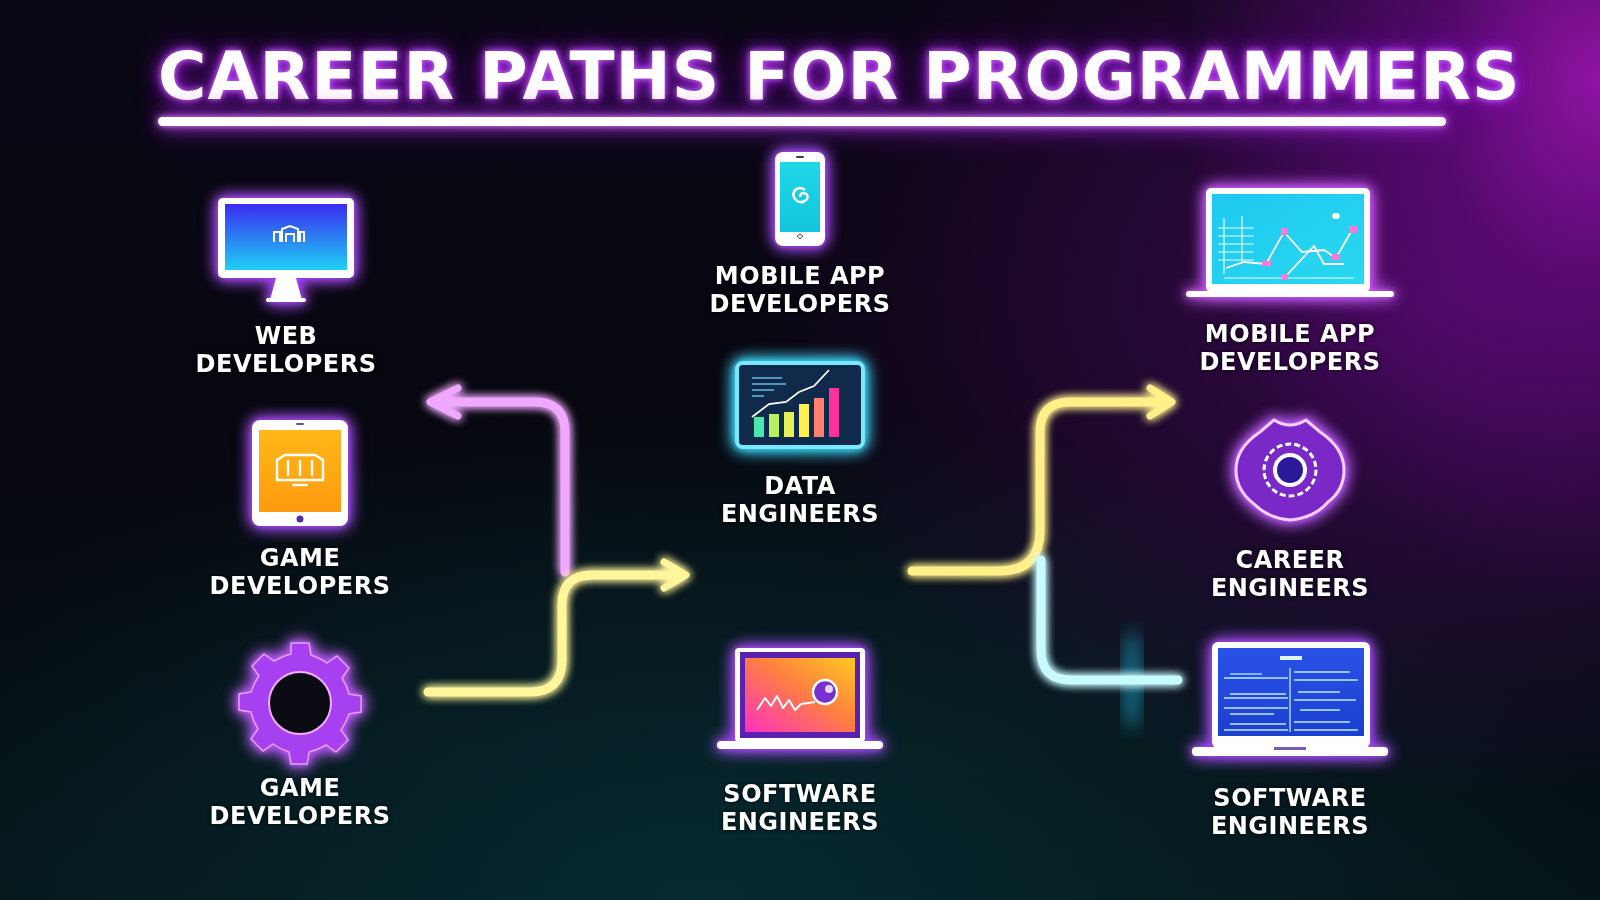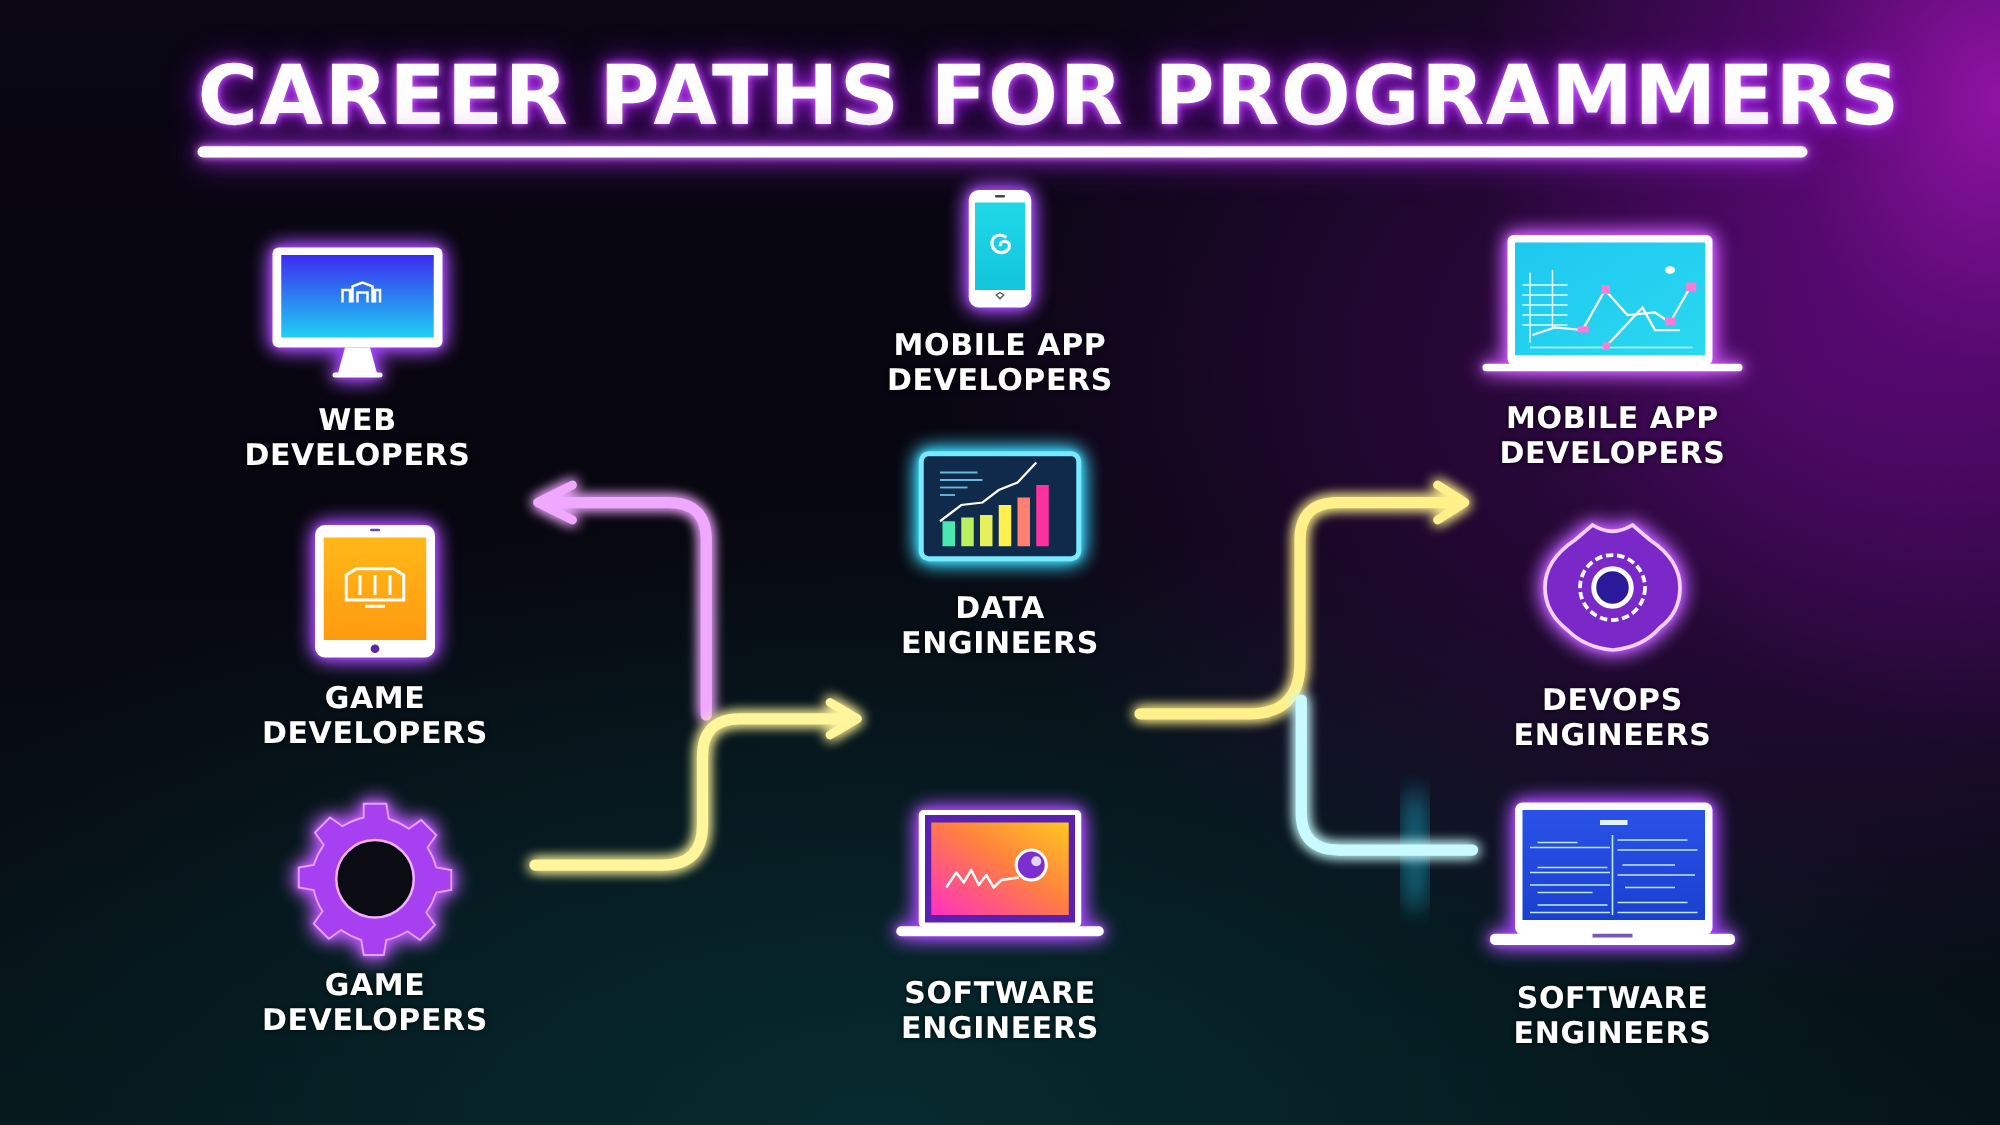--- a/index.html
+++ b/index.html
@@ -250,21 +250,21 @@
 
 <div class="node" style="left:1170px; top:418px; width:240px;">
   <svg width="112" height="104" viewBox="0 0 112 104" style="filter:drop-shadow(0 0 8px #b040ff) drop-shadow(0 0 3px #d080ff);">
     <path d="M40,2 Q56,12 72,2 L86,14 Q110,30 110,52 Q110,72 94,84 Q80,100 56,102 Q34,100 20,86 Q2,72 2,52 Q2,30 26,14 Z" fill="#7a28c8" stroke="#f6d0ff" stroke-width="3"></path>
     <g fill="none" stroke="#ffffff" stroke-width="3" stroke-dasharray="6 3">
       <circle cx="56" cy="52" r="26"></circle>
     </g>
     <circle cx="56" cy="52" r="15" fill="#2a1a9a" stroke="#ffffff" stroke-width="4"></circle>
   </svg>
   <div class="label" style="margin-top:24px;">
-    <span>DEVOPS</span>
+    <span>CAREER</span>
     <span>ENGINEERS</span>
   </div>
 </div>
 
 <div class="node" style="left:1170px; top:642px; width:240px;">
   <svg width="200" height="118" viewBox="0 0 200 118" style="filter:drop-shadow(0 0 8px #9a30ff) drop-shadow(0 0 3px #c070ff);">
     <defs>
         <linearGradient id="g-lap3" x1="0" y1="0" x2="0" y2="1">
           <stop offset="0" stop-color="#2a52e8"></stop>
           <stop offset="1" stop-color="#1a40d0"></stop>

